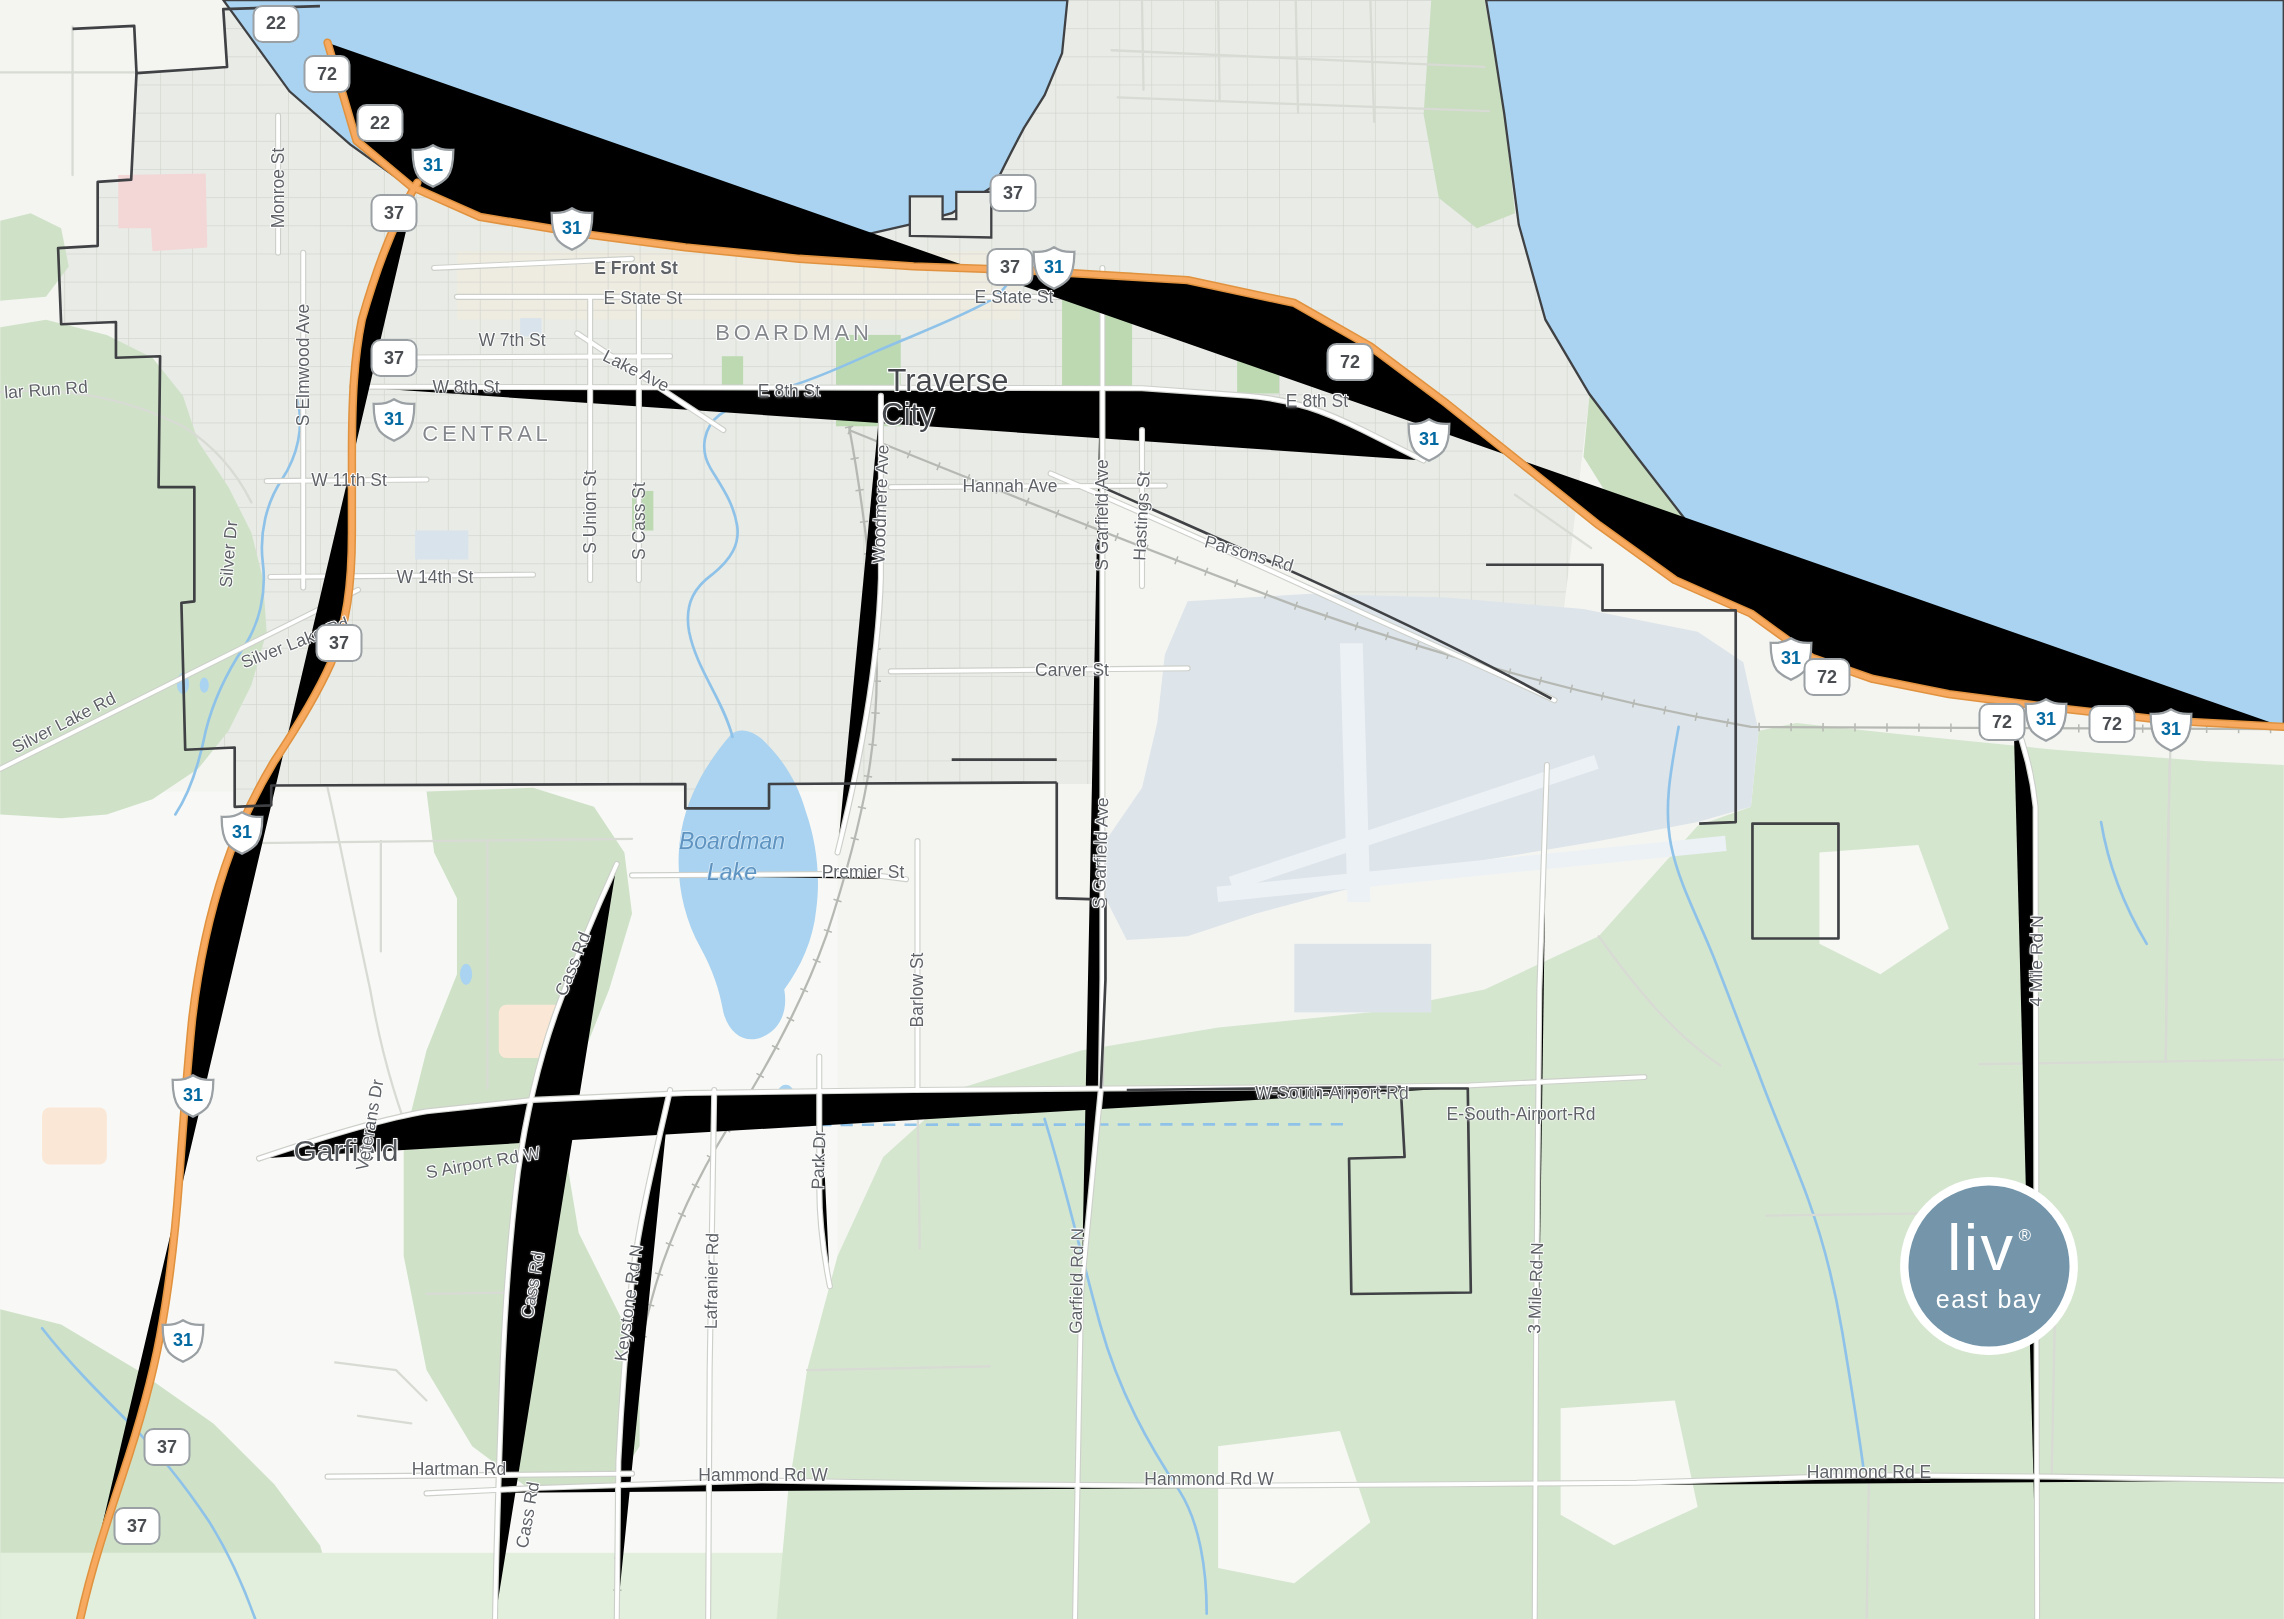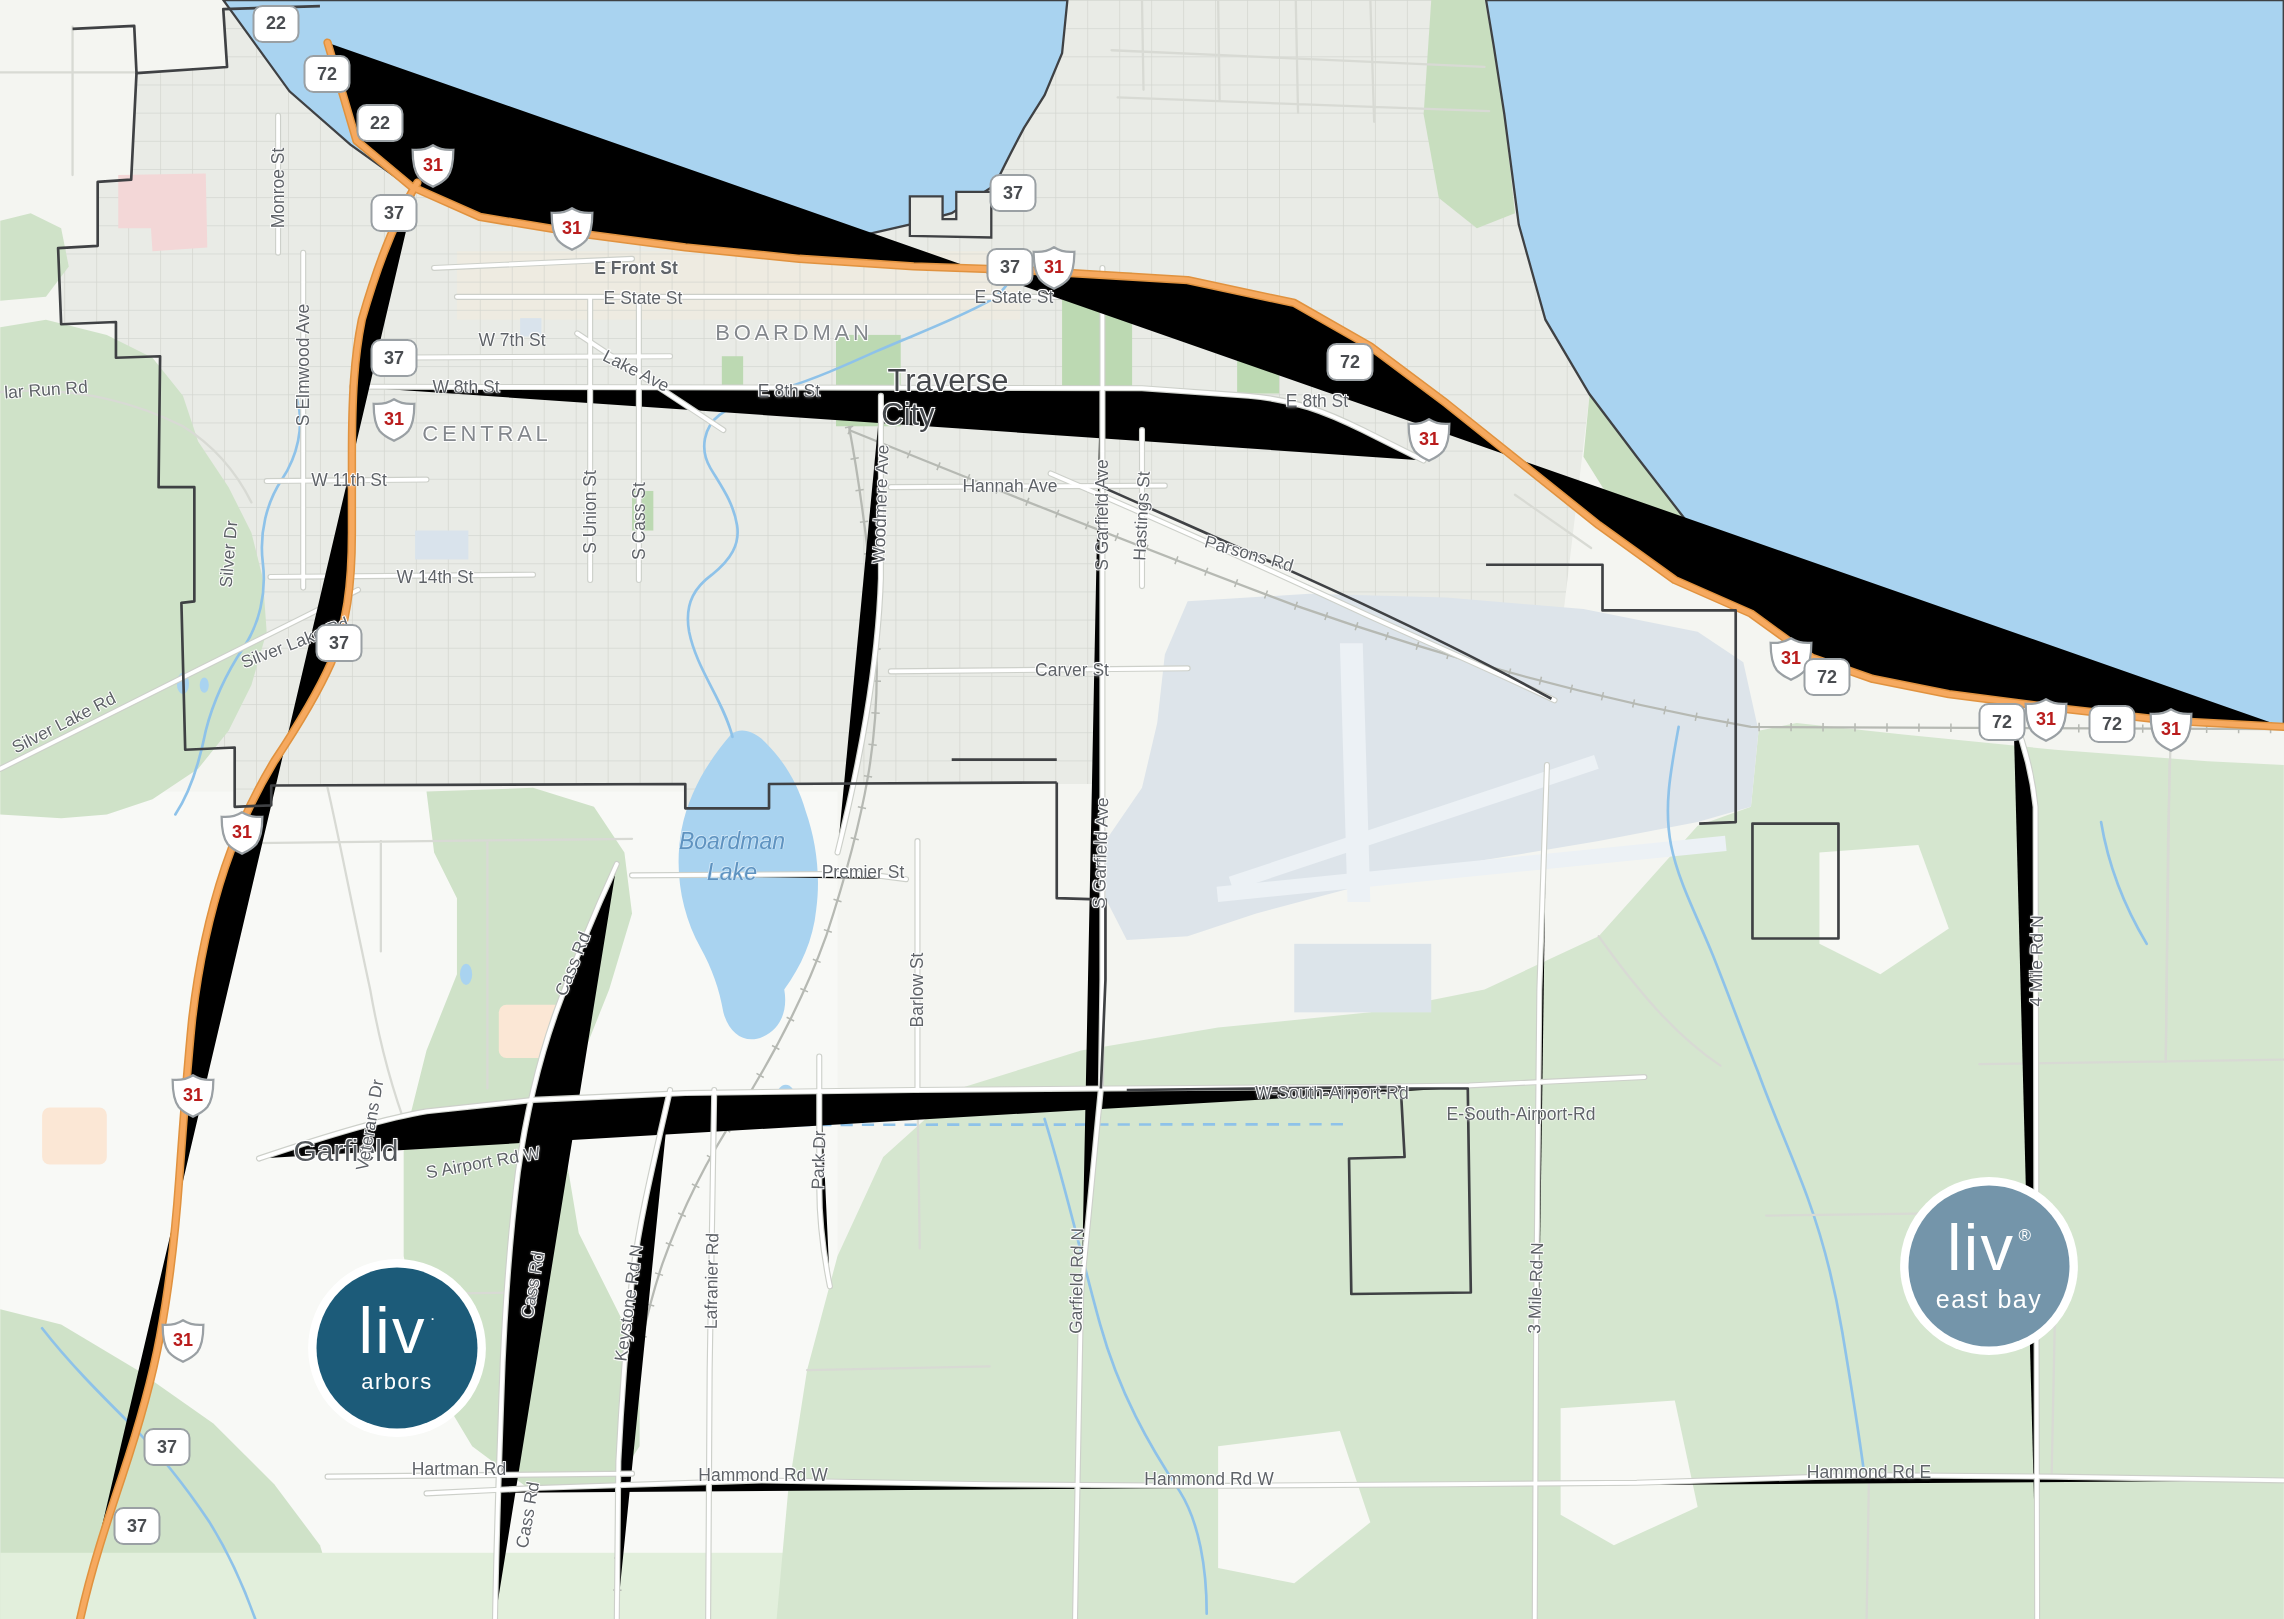--- a/index.html
+++ b/index.html
@@ -26,21 +26,21 @@
   .lab-locality{font-size:30px;color:#54585c;}
   .lab-water{font-size:23px;font-style:italic;color:#5f93c0;
     text-shadow:-0.8px -0.8px 0 #cfe6f7,0.8px 0.8px 0 #cfe6f7;}
   
   .shield{position:absolute;transform:translate(-50%,-50%);display:flex;
     align-items:center;justify-content:center;}
   .shield-state{width:43px;height:34px;background:#fff;border:2.3px solid #9aa0a4;
     border-radius:10px;font-size:18px;font-weight:bold;color:#4a4d51;}
   .shield-us{width:47px;height:44px;}
   .shield-us svg{position:absolute;left:0;top:0;}
-  .shield-us span{position:relative;font-size:18px;font-weight:bold;color:#b91c1c;top:0.8px;}
+  .shield-us span{position:relative;font-size:18px;font-weight:bold;color:#0369a1;top:0.8px;}
   
   .logo{position:absolute;transform:translate(-50%,-50%);border-radius:50%;
     display:flex;flex-direction:column;align-items:center;justify-content:center;
     box-shadow:0 0 0 8.4px #ffffff;color:#fff;text-align:center;}
   #logo-arbors{left:397px;top:1348px;width:161px;height:161px;background:#1c5b79;z-index:5;}
   #logo-eastbay{left:1989px;top:1266px;width:161px;height:161px;background:#7495aa;z-index:5;}
   #logo-headwaters{left:2056px;top:1377px;width:171px;height:171px;background:#41627b;z-index:6;}
   .liv-row{line-height:.9;}
   .liv{font-size:65px;letter-spacing:2.3px;font-weight:400;}
   .liv-mark{font-size:17px;vertical-align:29px;margin-left:3px;}
@@ -320,24 +320,20 @@
       </div>
       <div class="shield shield-state" style="left: 2112px; top: 724px;">72</div>
       <div class="shield shield-us" style="left: 2171px; top: 729px;">
         <svg width="47" height="46" viewBox="0 0 62 61">
           <path d="M31,3 C23,8 14,10 4,9 C4,22 5,36 12,45 C18,52 25,55 31,58 C37,55 44,52 50,45 C57,36 58,22 58,9 C48,10 39,8 31,3 Z" fill="#ffffff" stroke="#9aa0a4" stroke-width="3"></path>
         </svg>
         <span>31</span>
       </div>
     </div>
 
-<div class="logo" id="logo-arbors">
-  <div class="liv-row"><span class="liv">liv</span><span class="liv-mark">·</span></div>
-  <div class="liv-sub">arbors</div>
-</div>
 
 <div class="logo" id="logo-eastbay">
   <div class="liv-row"><span class="liv">liv</span><span class="liv-mark">®</span></div>
   <div class="liv-sub">east bay</div>
 </div>
 
 
 </div>
 
 

